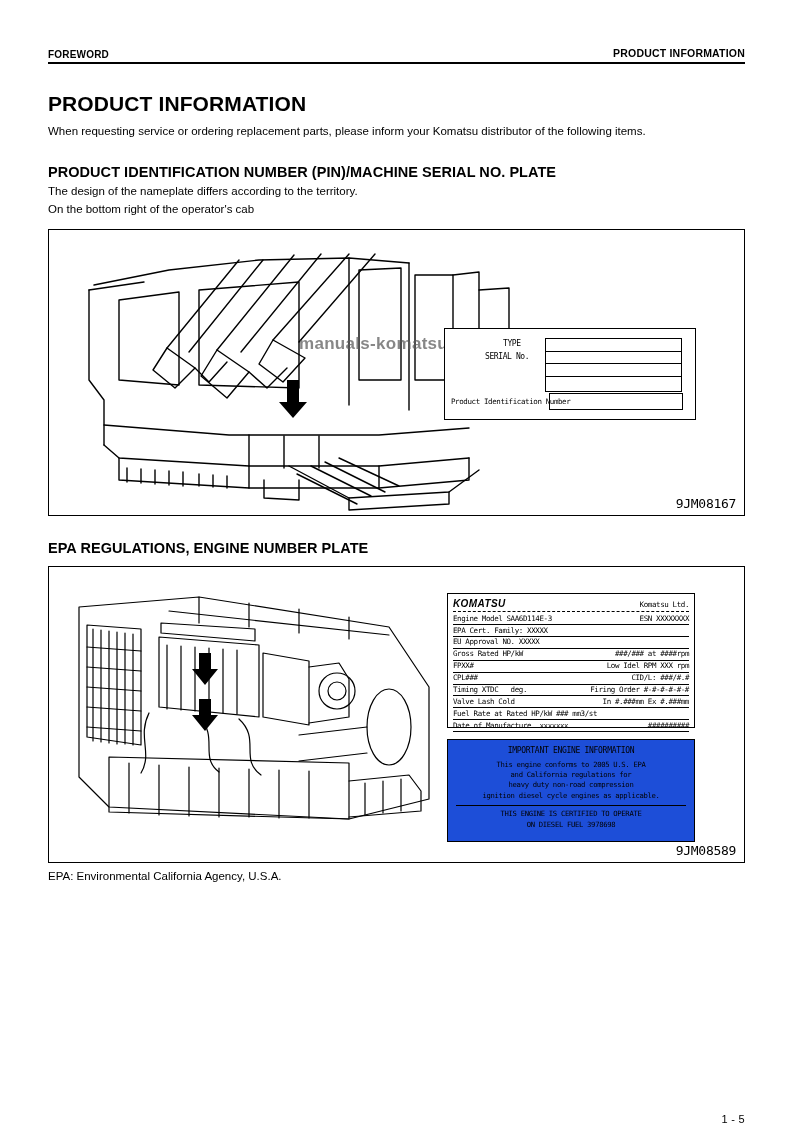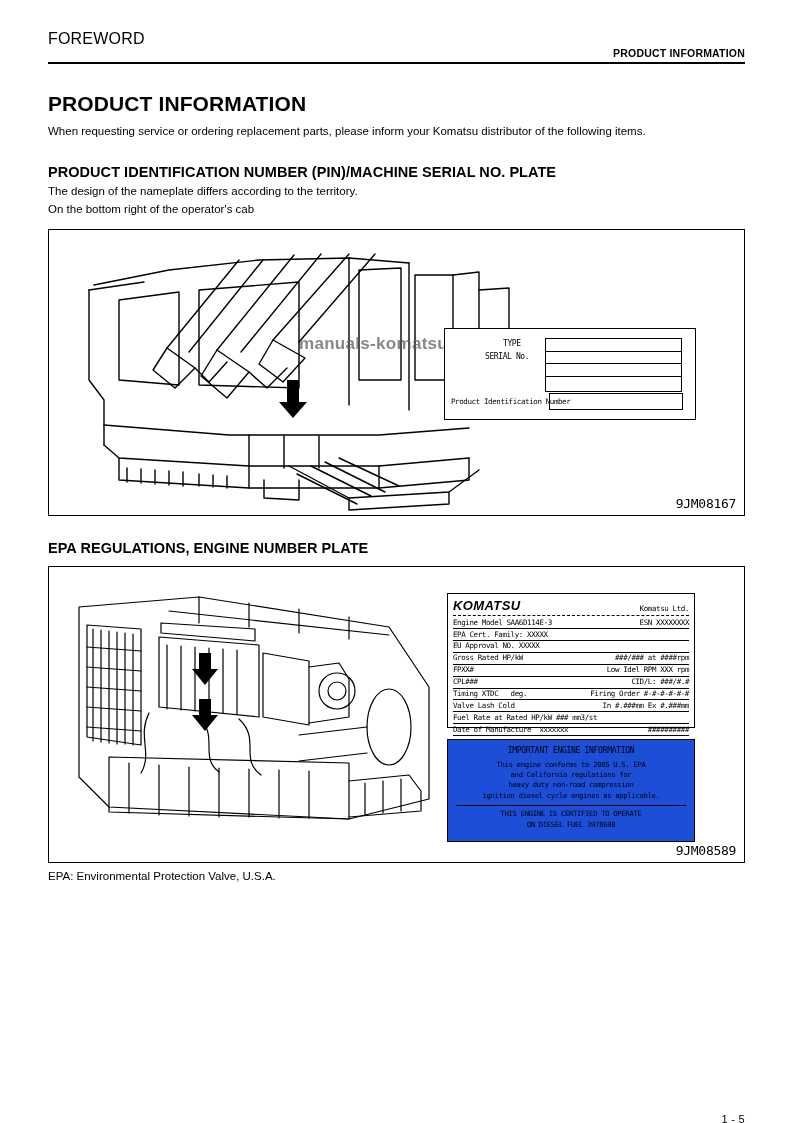--- a/index.html
+++ b/index.html
@@ -26,24 +26,24 @@
   .runhead {
     position: relative;
     margin-top: 40px;
     height: 22px;
     border-bottom: 2px solid #000;
     display: flex;
     justify-content: space-between;
     align-items: flex-end;
   }
   .runhead-left {
-    font-size: 16px;
-    font-weight: normal;
+    font-size: 10px;
+    font-weight: bold;
     letter-spacing: 0.2px;
-    padding-bottom: 14px;
+    padding-bottom: 2px;
   }
   .runhead-right {
     font-size: 10.5px;
     font-weight: bold;
     letter-spacing: 0.2px;
     padding-bottom: 3px;
   }
 
   
   h1.doc-title {
@@ -165,21 +165,21 @@
     display: flex;
     justify-content: space-between;
     align-items: flex-end;
     border-bottom: 1px dashed #000;
     padding-bottom: 1px;
     margin-bottom: 1px;
   }
   .engplate .brand {
     font-family: "Liberation Sans", sans-serif;
     font-weight: bold;
-    font-size: 13px;
+    font-size: 10px;
     letter-spacing: 0.4px;
     font-style: italic;
   }
   .engplate .maker { font-size: 7.5px; }
   .engplate .er {
     display: flex;
     justify-content: space-between;
     border-bottom: 1px solid #000;
     padding: 0.5px 0;
   }
@@ -416,16 +416,16 @@
       <div>heavy duty non-road compression</div>
       <div>ignition diesel cycle engines as applicable.</div>
       <div class="ip-rule"></div>
       <div>THIS ENGINE IS CERTIFIED TO OPERATE</div>
       <div>ON DIESEL FUEL     3978698</div>
     </div>
 
     <div class="figcode">9JM08589</div>
   </div>
 
-  <p class="caption">EPA: Environmental Protection Valve, U.S.A.</p>
+  <p class="caption">EPA: Environmental California Agency, U.S.A.</p>
 
   <div class="pagenum">1 - 5</div>
 </div>
 
 </body></html>

